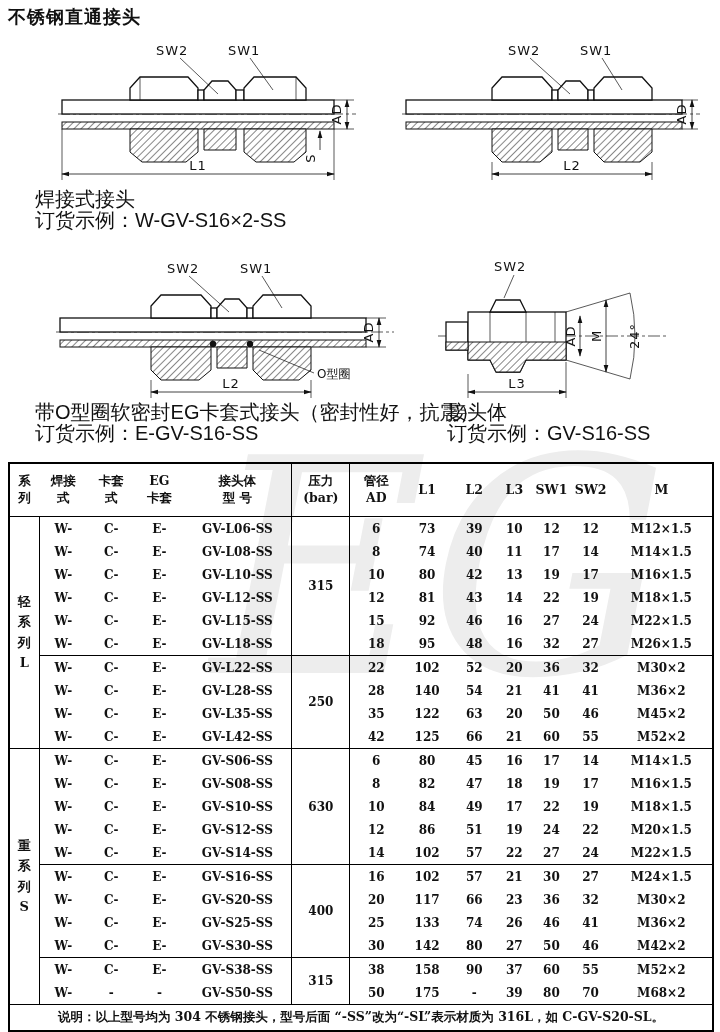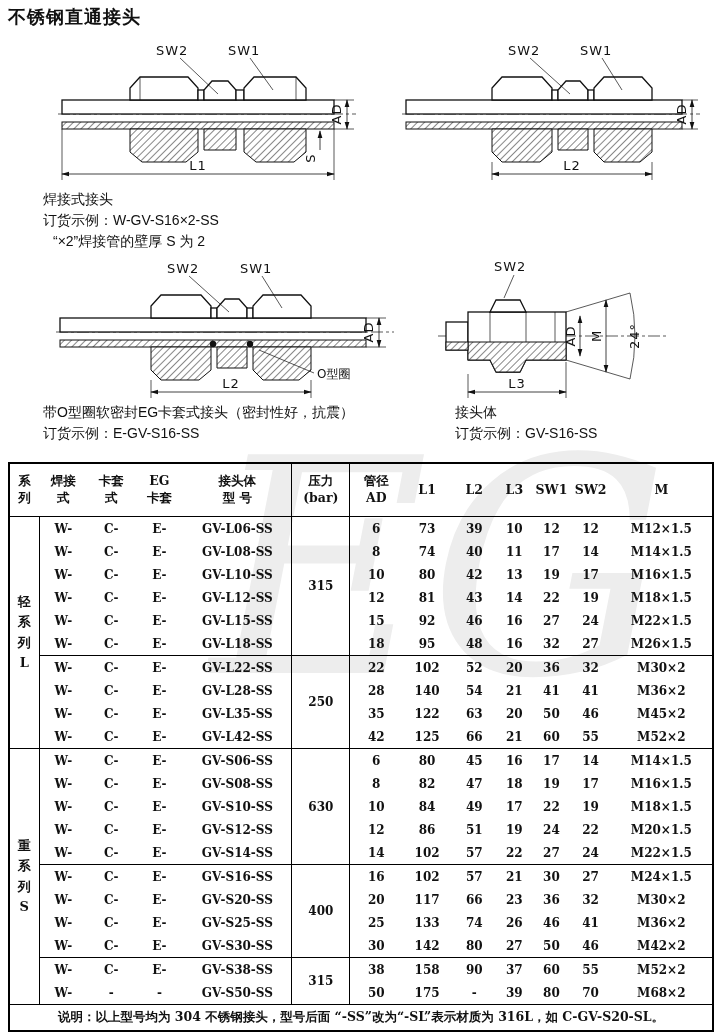--- a/index.html
+++ b/index.html
@@ -2,21 +2,21 @@
 <html><head>
 <meta charset="utf-8">
 <style>
   html,body{margin:0;padding:0;background:#fff;}
   .page{position:relative;width:720px;height:1032px;background:#fff;overflow:hidden;
         font-family:"Liberation Sans","DejaVu Sans",sans-serif;color:#111;}
   .page-title{position:absolute;left:8px;top:5px;font-size:18px;font-weight:700;letter-spacing:1px;}
   .watermark{position:absolute;left:210px;top:420px;z-index:0;font-family:"DejaVu Serif",serif;
              font-style:italic;font-size:300px;line-height:1;color:#ededed;user-select:none;}
   .fig{position:absolute;z-index:1;}
-  .caption{position:absolute;z-index:1;font-size:14px;line-height:21px;white-space:nowrap;margin-left:8px;}
+  .caption{position:absolute;z-index:1;font-size:20px;line-height:21px;white-space:nowrap;}
   .caption .indent{padding-left:10px;}
   
   .o,.nut{fill:#fff;stroke:#111;stroke-width:1.3;}
   .h{fill:url(#hatch);stroke:#111;stroke-width:1;}
   .cl{stroke:#111;stroke-width:0.7;stroke-dasharray:12 3 3 3;}
   .ext{stroke:#111;stroke-width:0.7;fill:none;}
   .dim{stroke:#111;stroke-width:0.8;fill:none;marker-start:url(#arrow);marker-end:url(#arrow);}
   .dime{stroke:#111;stroke-width:0.8;fill:none;marker-end:url(#arrow);}
   .lbl{font-family:"DejaVu Sans",sans-serif;font-size:13px;letter-spacing:1px;fill:#111;}
   .lbl-s{font-family:"DejaVu Sans",sans-serif;font-size:12px;fill:#111;}
@@ -107,21 +107,20 @@
     <text class="lbl" text-anchor="middle" transform="rotate(-90 284 76)" x="284" y="76">AD</text>
     <line class="ext" x1="90" y1="124" x2="90" y2="142"></line>
     <line class="ext" x1="250" y1="124" x2="250" y2="142"></line>
     <line class="dim" x1="90" y1="136" x2="250" y2="136"></line>
     <text class="lbl" text-anchor="middle" x="170" y="132">L2</text>
   </svg>
 
   <div class="caption" style="left:35px;top:189px">
     <div>焊接式接头</div>
     <div>订货示例：W-GV-S16×2-SS</div>
-    <div class="indent">“×2”焊接管的壁厚 S 为 2</div>
   </div>
 
   <svg class="fig" style="left:56px;top:256px" width="340" height="150" viewBox="0 0 340 150">
     <line class="cl" x1="0" y1="76" x2="338" y2="76"></line>
     <rect class="o" x="4" y="62" width="306" height="14"></rect>
     <rect class="h" x="4" y="84" width="306" height="7"></rect>
     <path class="h" d="M95,91 H155 V114 L143,124 H105 L95,114 Z"></path>
     <path class="h" d="M161,91 H191 V112 H161 Z"></path>
     <path class="h" d="M197,91 H255 V114 L243,124 H207 L197,114 Z"></path>
     <circle class="dot" cx="157" cy="88" r="3.2"></circle>

